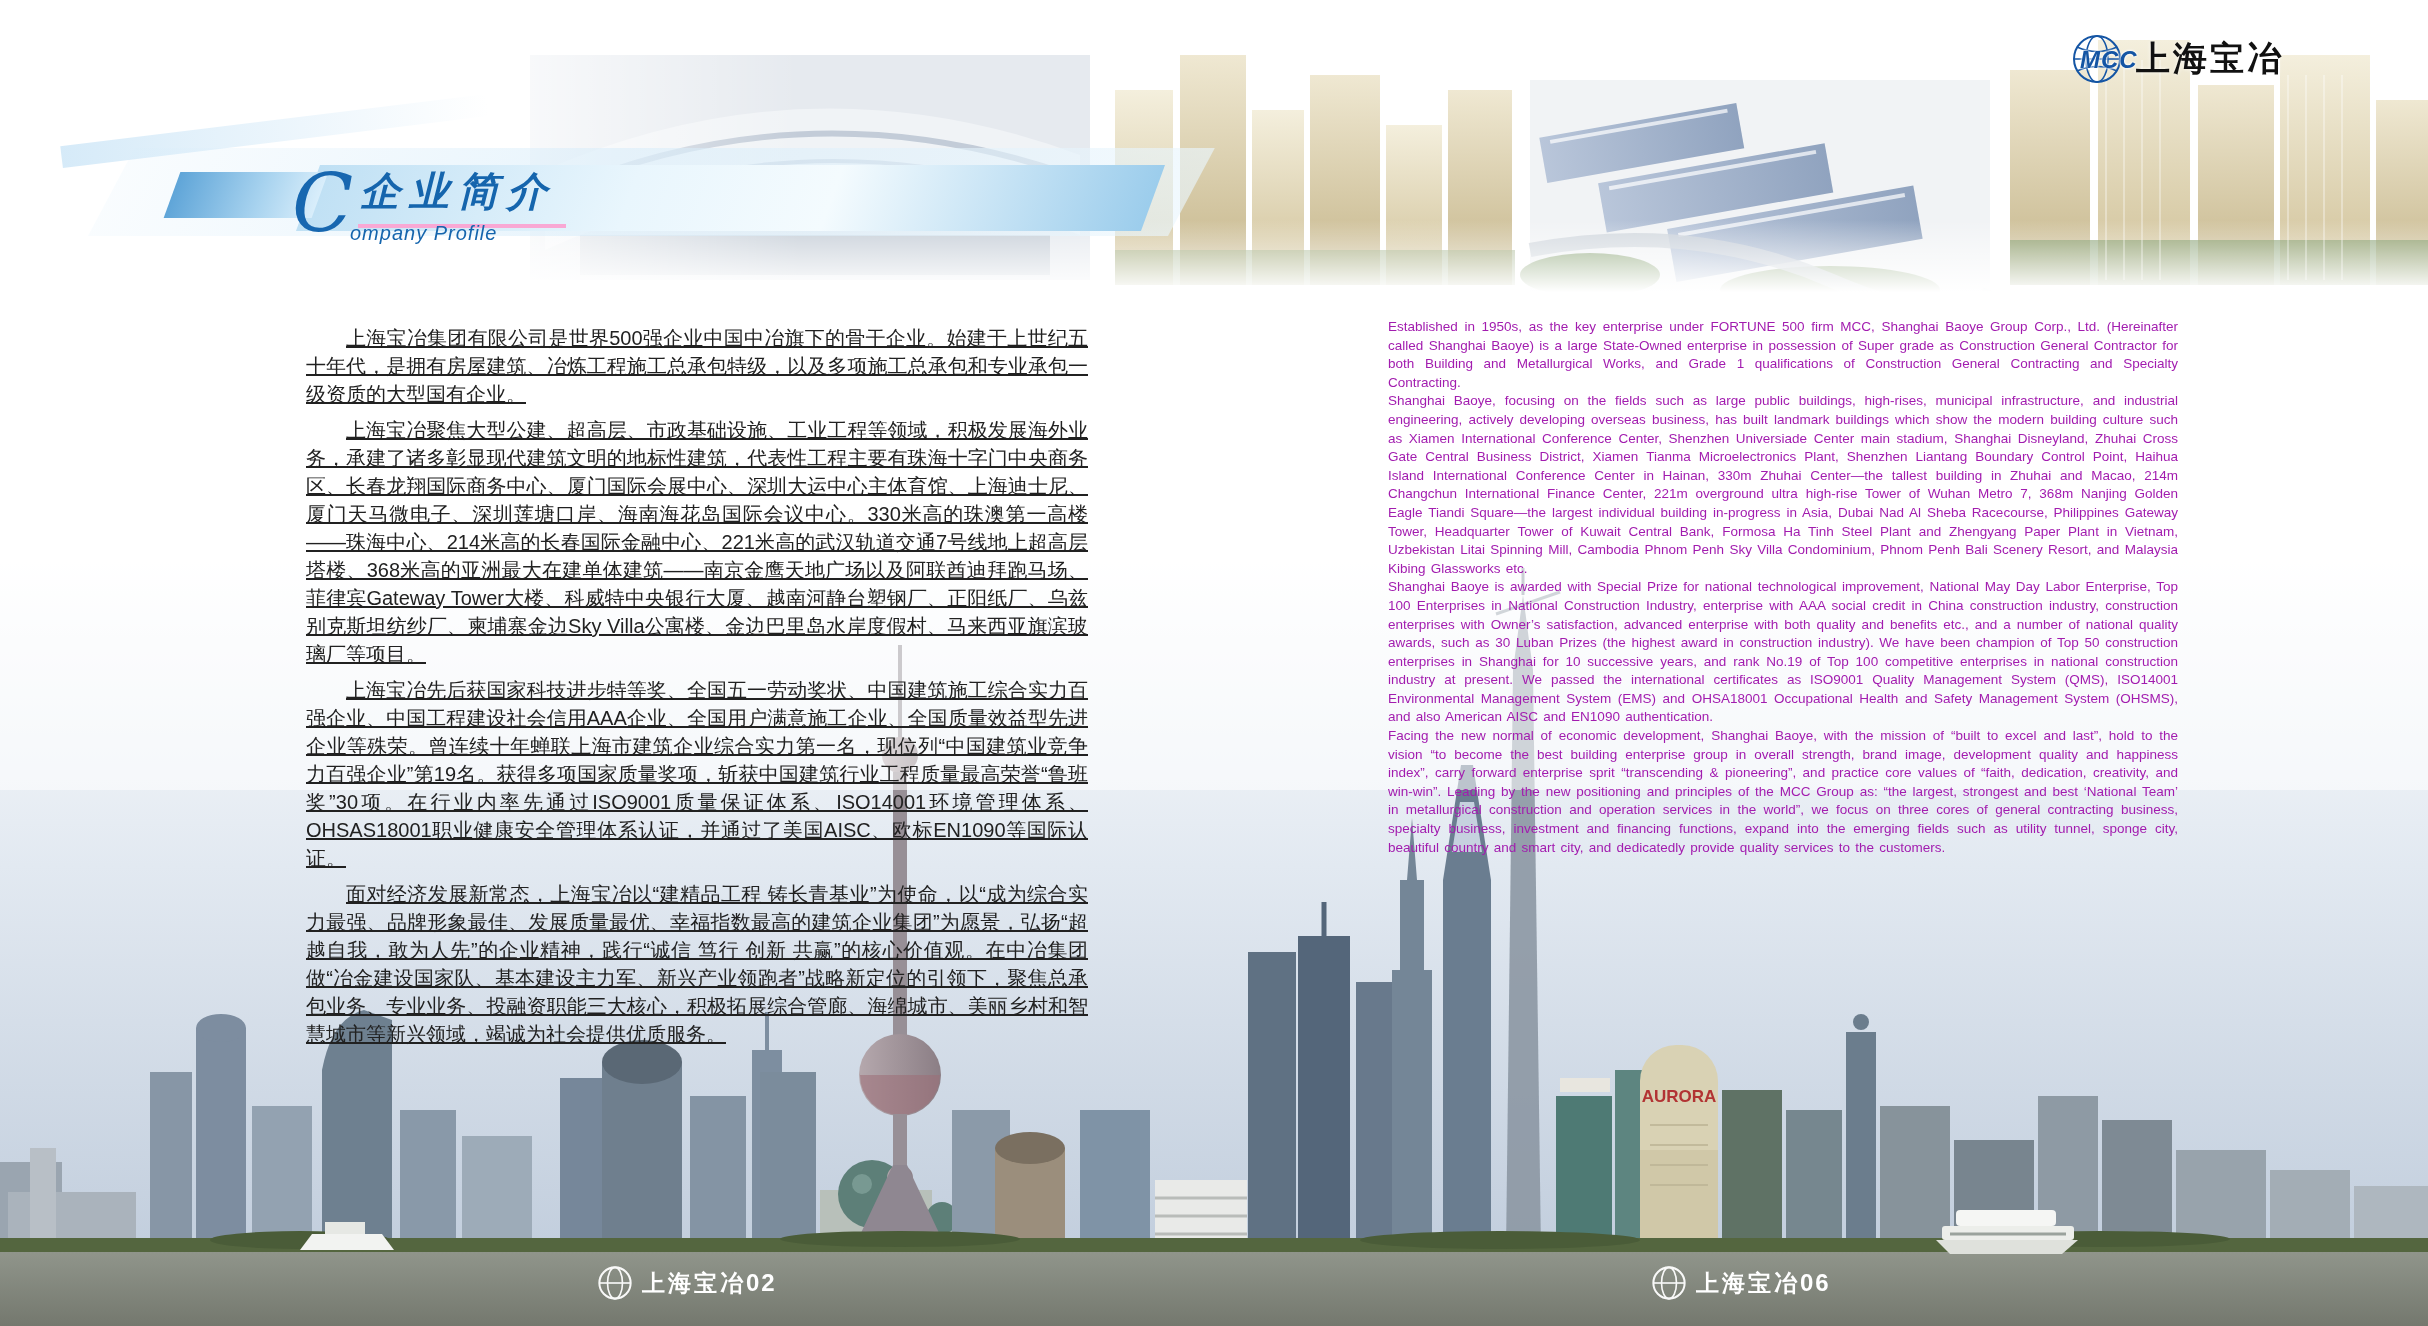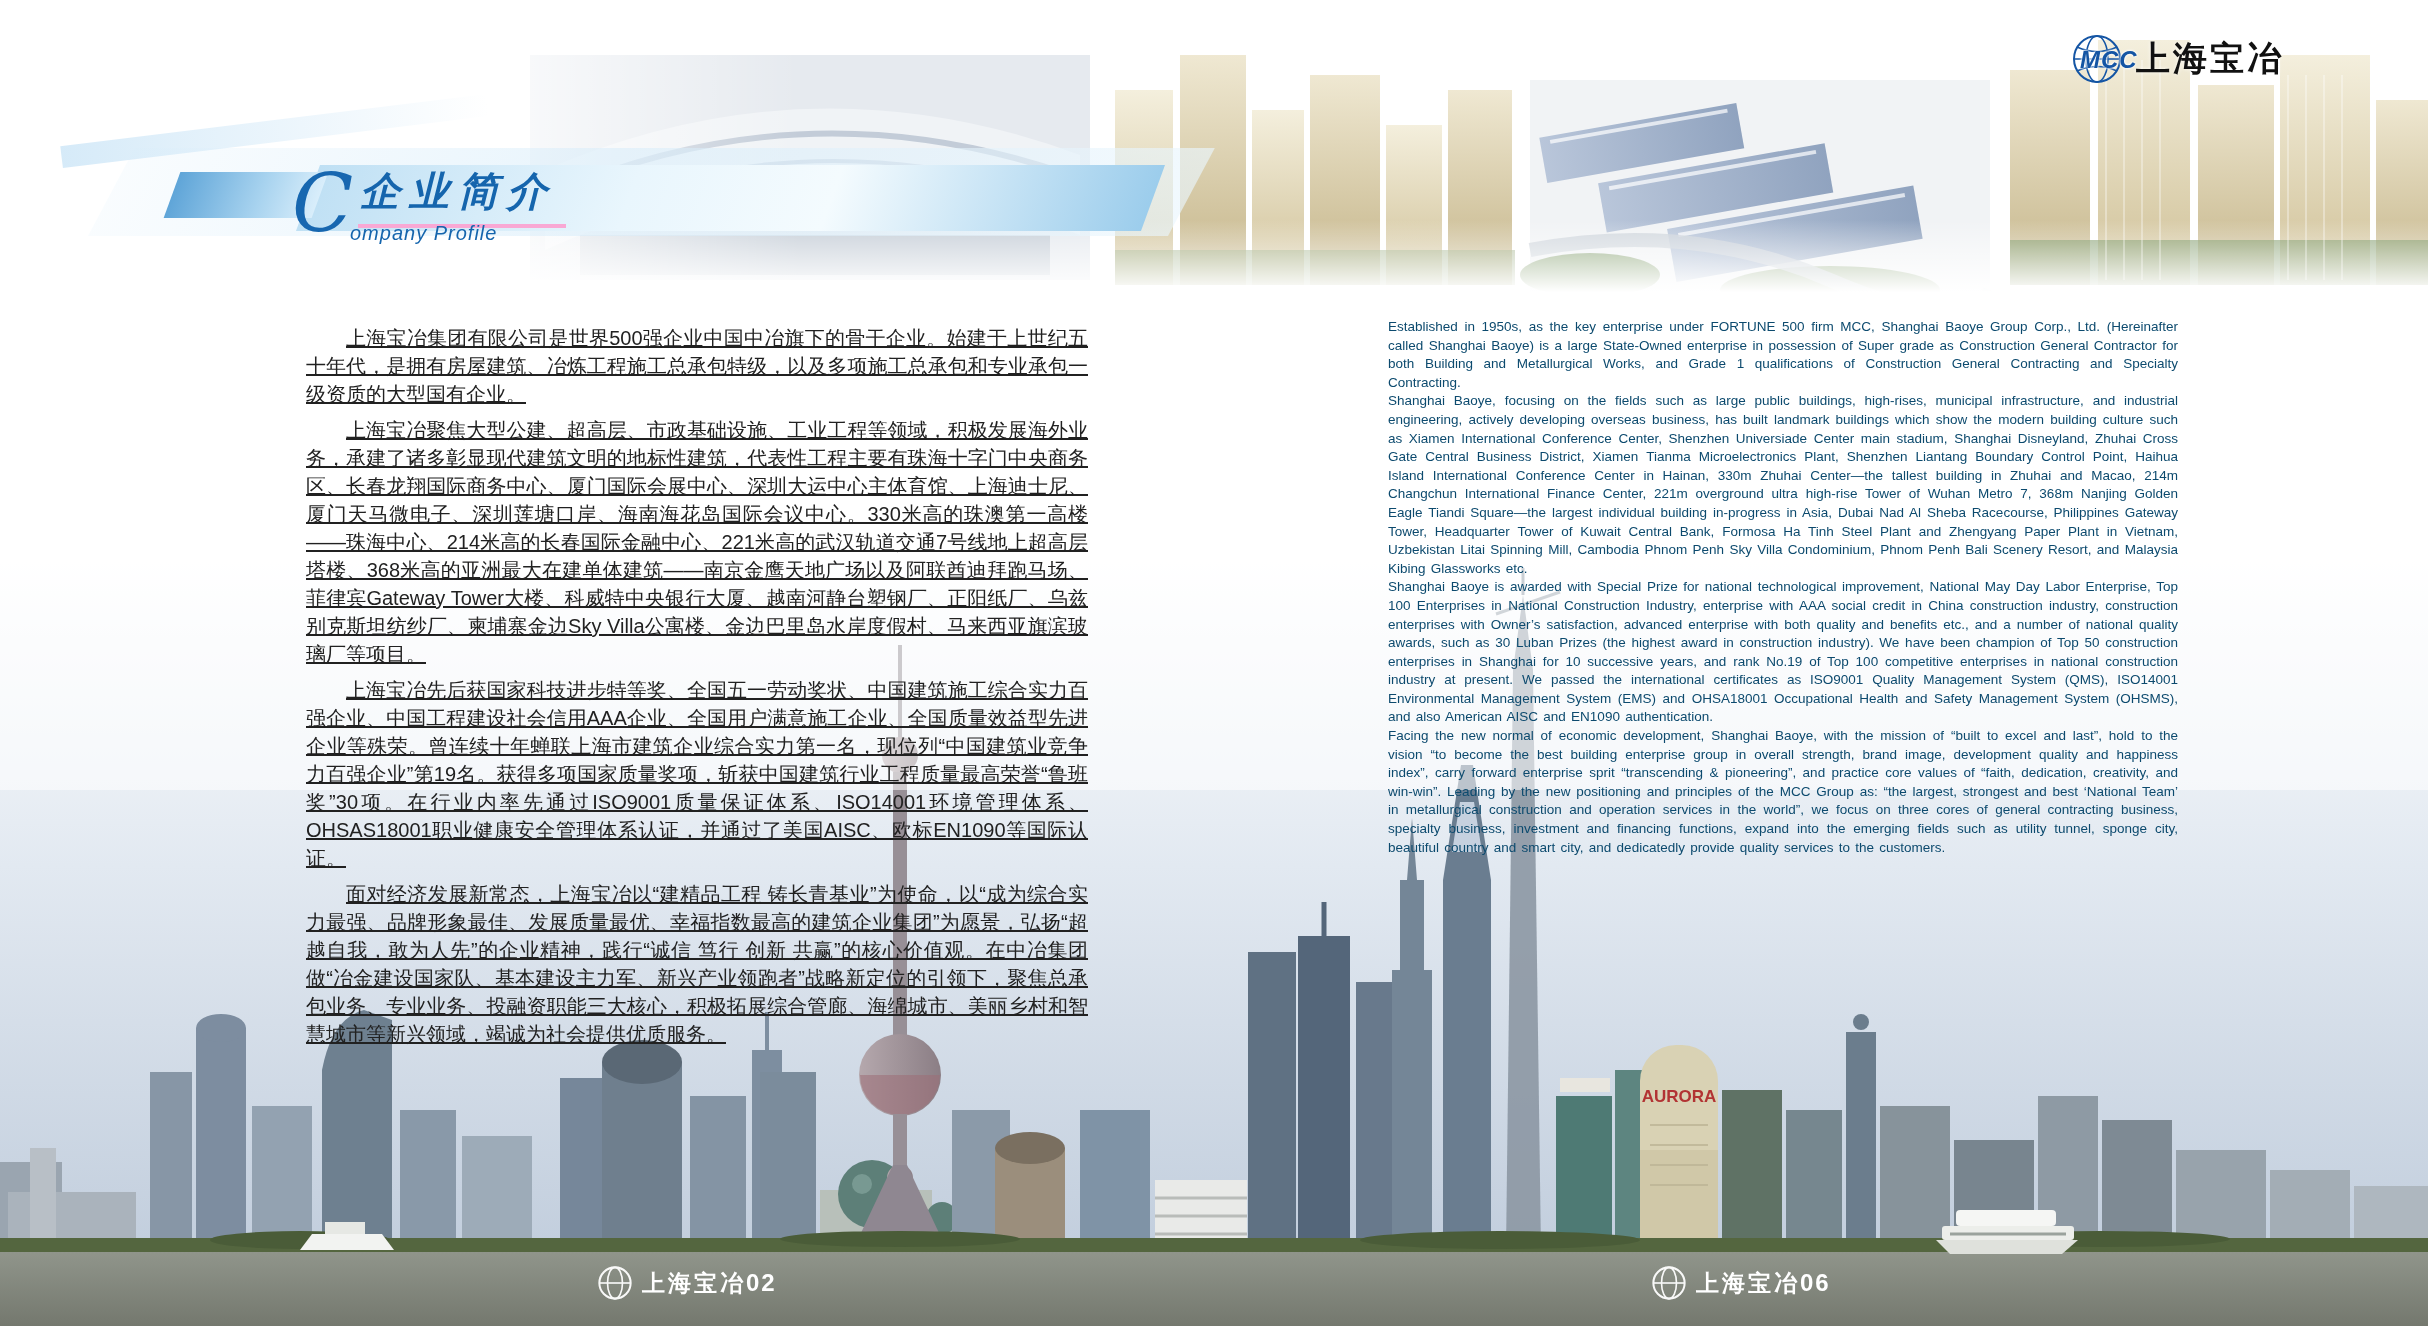--- a/index.html
+++ b/index.html
@@ -41,21 +41,21 @@
   .globe{position:relative;width:50px;height:50px;flex:0 0 auto;}
   .mcc-text{position:absolute;left:8px;top:12px;font-size:24px;font-weight:bold;font-style:italic;
      color:#1455a4;letter-spacing:1px;text-shadow:0 0 3px #fff,0 0 3px #fff;}
   .brand-cn{font-size:34px;font-weight:bold;color:#111;letter-spacing:3px;margin-left:14px;
      text-shadow:0 0 4px rgba(255,255,255,.8);}
 
   
   .cn-column{position:absolute;left:298px;top:316px;width:798px;z-index:3;color:#212121;
      font-size:20px;line-height:28px;text-align:justify;}
   .cn-column p{margin:8px;text-indent:2em;text-decoration:underline;}
-  .en-column{position:absolute;left:1388px;top:318px;width:790px;z-index:3;color:#0c4a6e;
+  .en-column{position:absolute;left:1388px;top:318px;width:790px;z-index:3;color:#a21caf;
      font-size:13.5px;line-height:18.6px;text-align:justify;word-spacing:1.5px;}
   .en-column p{margin:0;}
 
   
   .skyline{position:absolute;left:0;top:550px;width:1948px;height:776px;z-index:1;}
 
   
   .footer{position:absolute;z-index:6;display:flex;align-items:center;color:#ffffff;}
   .footer-left{left:598px;top:1266px;}
   .footer-right{left:1652px;top:1266px;}

